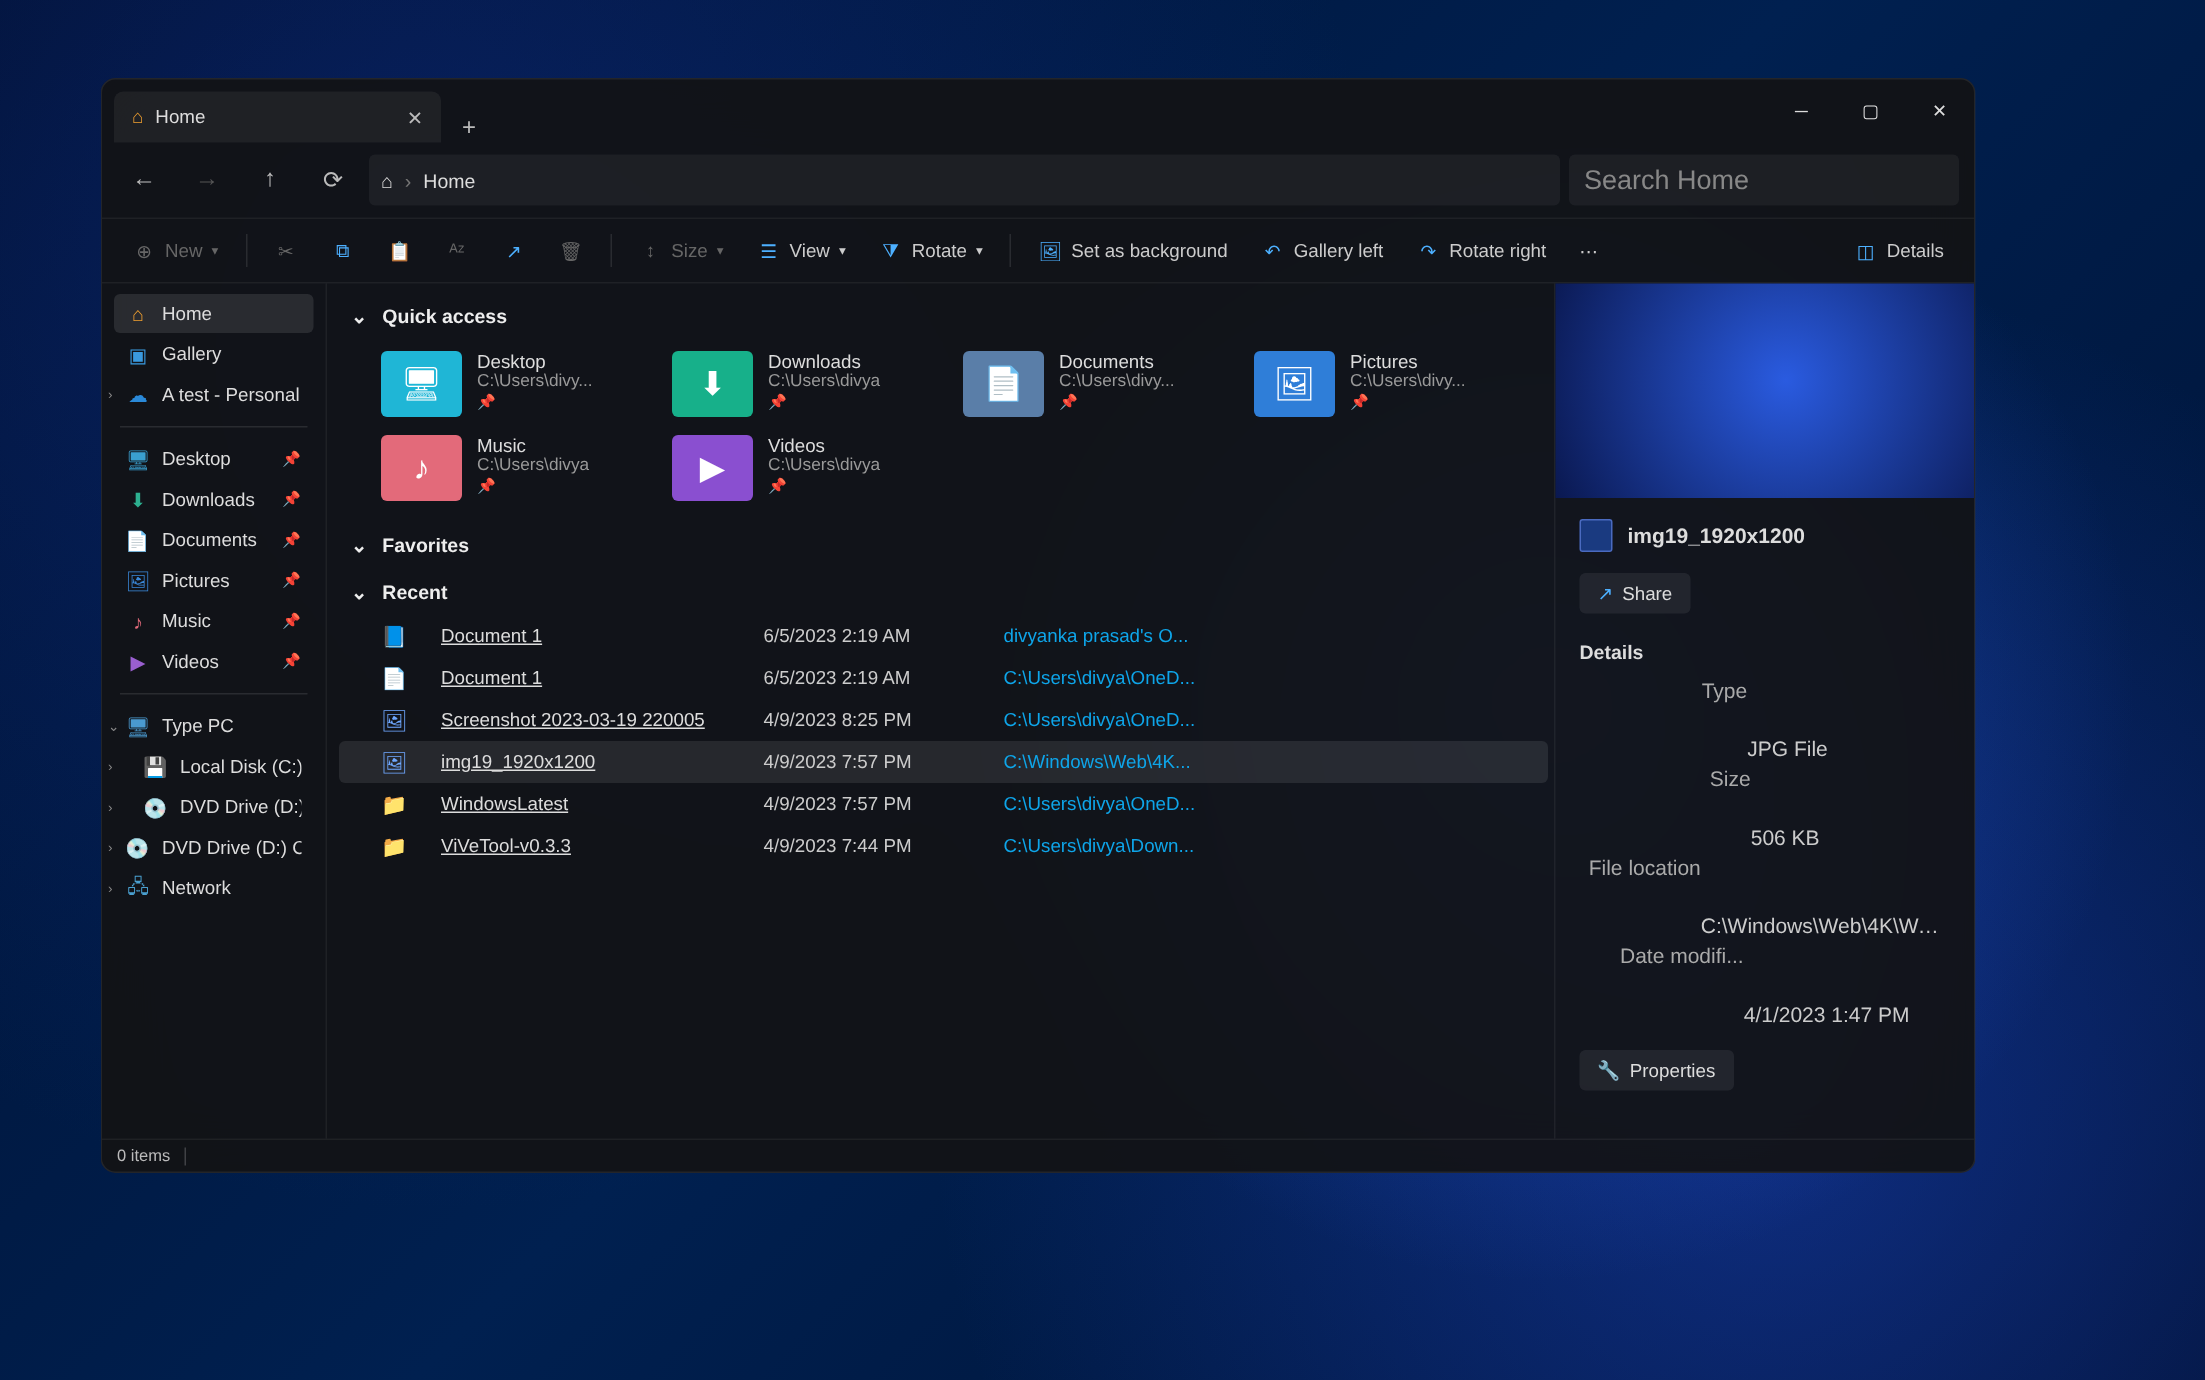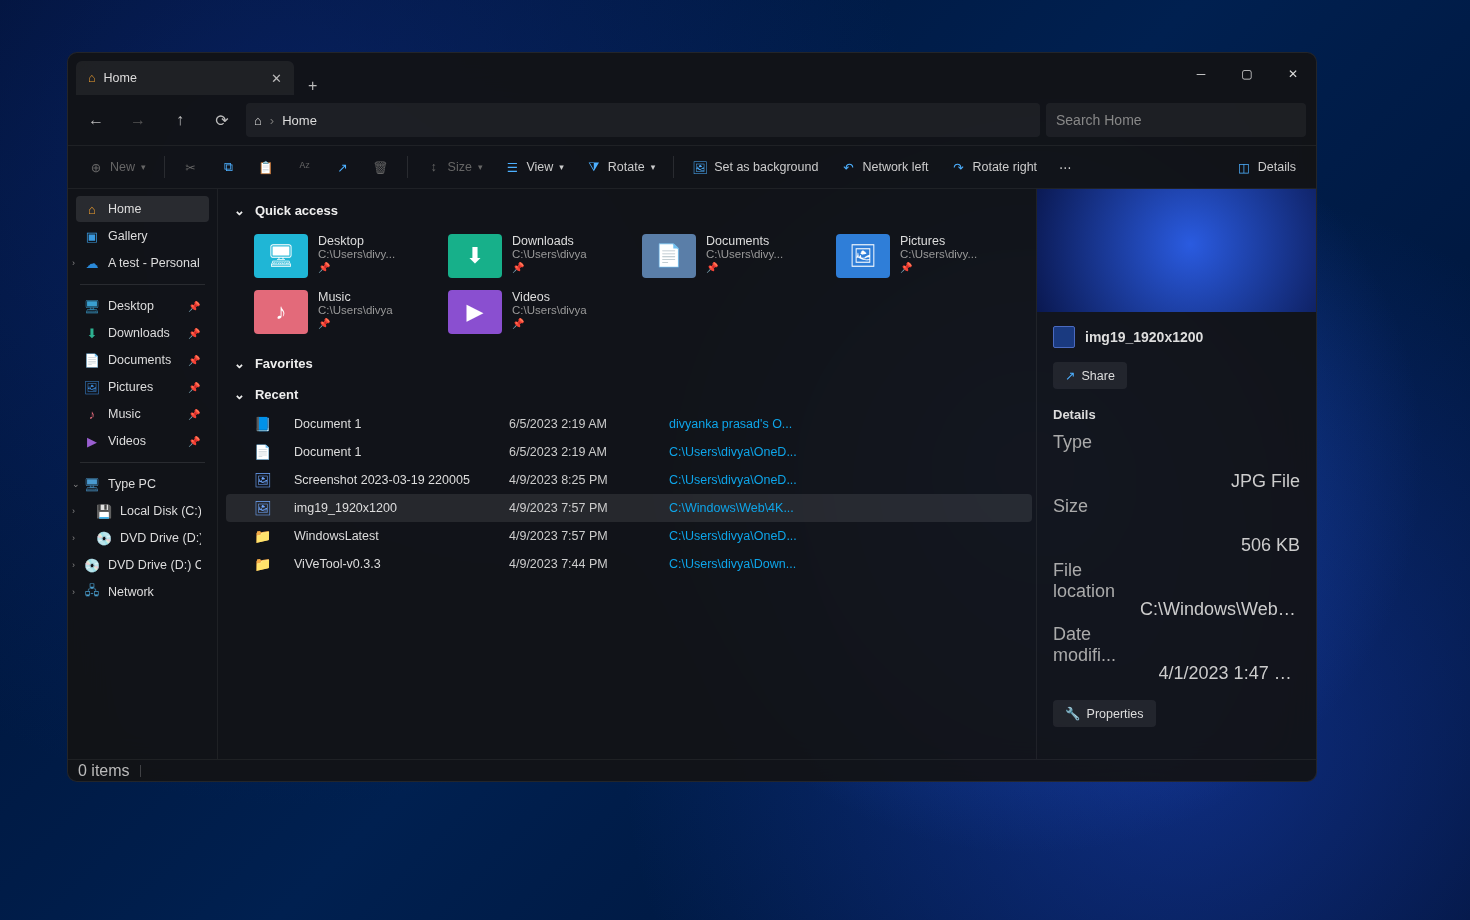--- a/index.html
+++ b/index.html
@@ -19,21 +19,21 @@
 .tab .close { margin-left:auto; color:#bbb; font-size:13px; }
 .newtab { color:#bbb; font-size:16px; padding:0 14px; }
 .win-controls { margin-left:auto; display:flex; }
 .win-controls div { width:46px; height:42px; display:flex; align-items:center; justify-content:center; color:#ddd; font-size:12px; }
 
 
 .addr-row { height:50px; display:flex; align-items:center; gap:6px; padding:0 10px; }
 .navbtn { width:36px; height:34px; display:flex; align-items:center; justify-content:center; border-radius:4px; color:#bbb; }
 .navbtn.disabled { color:#555; }
 .addr-box { flex:1; background:rgba(255,255,255,0.05); border-radius:4px; height:34px; display:flex; align-items:center; padding:0 8px; gap:8px; color:#ddd; font-size:13px; }
-.search-box { width:260px; background:rgba(255,255,255,0.05); border-radius:4px; height:34px; display:flex; align-items:center; padding:0 10px; color:#888; font-size:14px; }
+.search-box { width:260px; background:rgba(255,255,255,0.05); border-radius:4px; height:34px; display:flex; align-items:center; padding:0 10px; color:#888; font-size:18px; }
 
 
 .toolbar { height:44px; border-top:1px solid rgba(255,255,255,0.06); border-bottom:1px solid rgba(255,255,255,0.06); display:flex; align-items:center; padding:0 10px; gap:2px; font-size:12.5px; color:#ccc; }
 .tbtn { display:flex; align-items:center; gap:6px; padding:5px 10px; border-radius:4px; }
 .tbtn .ico { width:16px; height:16px; display:flex; align-items:center; justify-content:center; color:#4db0ff; }
 .tbtn.dim { color:#666; }
 .tbtn.dim .ico { color:#666; }
 .sep { width:1px; height:22px; background:rgba(255,255,255,0.1); margin:0 6px; }
 .details-btn { margin-left:auto; }
 
@@ -53,37 +53,37 @@
 .qa-item { display:flex; gap:10px; padding:4px; border-radius:4px; }
 .qa-icon { width:54px; height:44px; border-radius:4px; display:flex; align-items:center; justify-content:center; font-size:22px; color:#fff; }
 .qa-txt { display:flex; flex-direction:column; font-size:12.5px; color:#ddd; }
 .qa-txt .p { color:#999; font-size:11.5px; white-space:nowrap; overflow:hidden; text-overflow:ellipsis; max-width:110px; }
 .qa-txt .pinmark { color:#777; font-size:10px; margin-top:2px; }
 .fav-empty { color:#888; font-size:12.5px; padding:4px 12px 14px 28px; }
 
 .recent-row { display:flex; align-items:center; padding:6px 8px 6px 28px; font-size:12.5px; color:#ddd; border-radius:4px; margin:0 4px; }
 .recent-row.sel { background:rgba(255,255,255,0.09); }
 .recent-row .fico { width:40px; color:#6fa8ff; font-size:14px; }
-.recent-row .fname { width:215px; white-space:nowrap; overflow:hidden; text-overflow:ellipsis; }
+.recent-row .fname { width:215px; white-space:nowrap; overflow:hidden; text-overflow:ellipsis;text-decoration:underline; }
 .recent-row .fdate { width:160px; color:#ccc; }
 .recent-row .floc { flex:1; color:#0ea5e9; white-space:nowrap; overflow:hidden; text-overflow:ellipsis; }
 
 
 .details { width:280px; border-left:1px solid rgba(255,255,255,0.06); display:flex; flex-direction:column; }
 .preview { height:180px; background:radial-gradient(circle at 55% 45%, #2a5be0, #0a1850); }
 .d-body { padding:14px 16px; color:#ddd; font-size:13px; }
 .d-title { display:flex; align-items:center; gap:10px; font-size:14px; font-weight:600; margin-bottom:14px; }
 .d-title .thumb { width:22px; height:22px; background:#1a3a80; border:1px solid #4a6ac0; border-radius:2px; }
 .d-btn { display:inline-flex; align-items:center; gap:6px; background:rgba(255,255,255,0.07); border-radius:4px; padding:6px 12px; font-size:12.5px; margin-bottom:18px; }
 .d-sect { font-weight:600; margin-bottom:8px; }
-.d-row { display:flex; justify-content:space-between; font-size:18px; color:#ccc; padding:2px 0; }
+.d-row { display:flex; justify-content:center; font-size:14px; color:#ccc; padding:2px 0; }
 .d-row .k { color:#aaa; }
 .d-row .v { text-align:right; max-width:160px; white-space:nowrap; overflow:hidden; text-overflow:ellipsis;margin-top:39px; }
 
-.statusbar { height:22px; border-top:1px solid rgba(255,255,255,0.06); display:flex; align-items:center; padding:0 10px; font-size:16px; color:#bbb; gap:10px; }
+.statusbar { height:22px; border-top:1px solid rgba(255,255,255,0.06); display:flex; align-items:center; padding:0 10px; font-size:11px; color:#bbb; gap:10px; }
 .statusbar .vsep { width:1px; height:12px; background:rgba(255,255,255,0.2); }
 </style>
 </head>
 <body>
 
 <div class="bg-swirl"></div>
 
 <div class="window">
 
   <div class="titlebar">
@@ -156,21 +156,21 @@
         <span>Rotate</span>
         <span style="font-size:9px">▾</span>
       </div>
     <div class="sep"></div>
     <div class="tbtn">
         <span class="ico">🖼</span>
         <span>Set as background</span>
       </div>
     <div class="tbtn">
         <span class="ico">↶</span>
-        <span>Network left</span>
+        <span>Gallery left</span>
       </div>
     <div class="tbtn">
         <span class="ico">↷</span>
         <span>Rotate right</span>
       </div>
     <div class="tbtn">
         <span>⋯</span>
       </div>
     <div class="tbtn details-btn">
         <span class="ico">◫</span>

